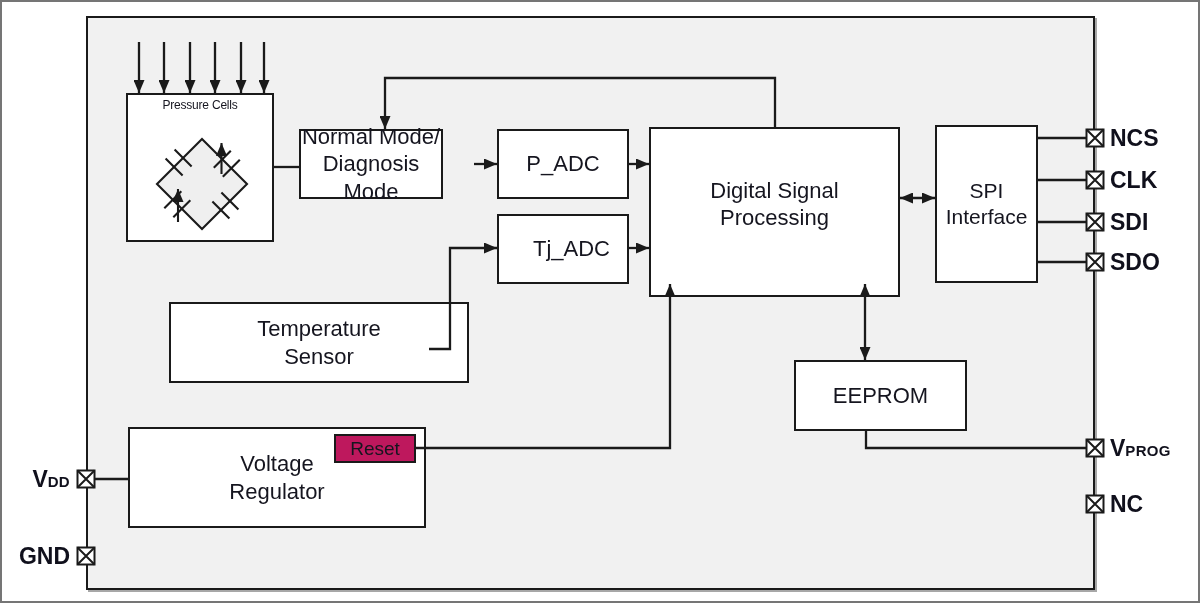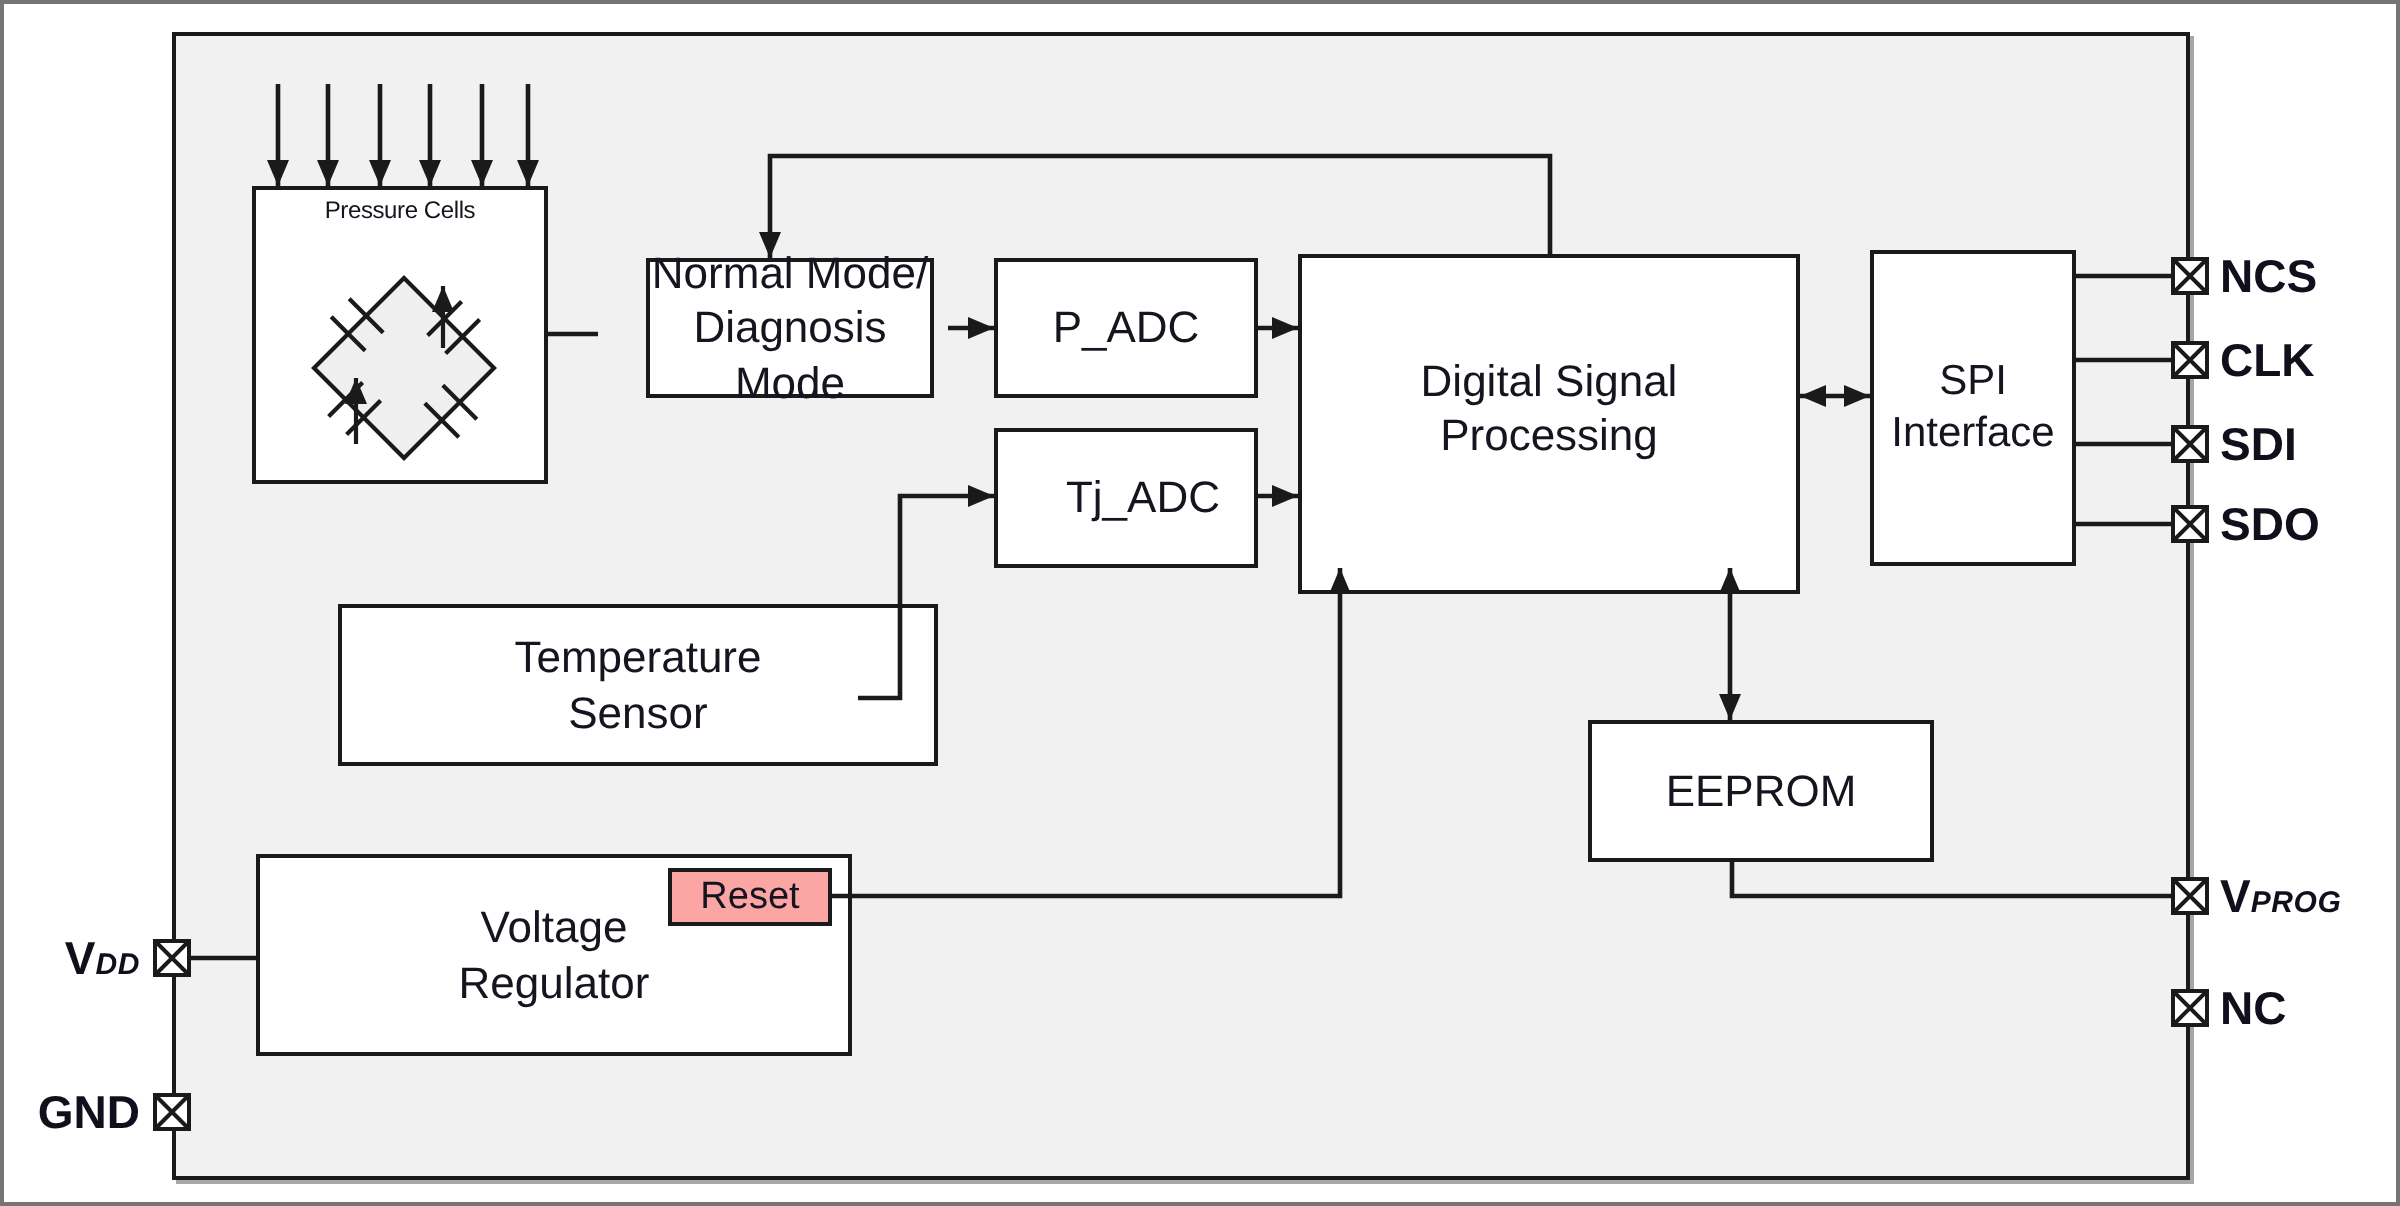--- a/index.html
+++ b/index.html
@@ -15,32 +15,32 @@
     box-shadow:2px 2px 0 rgba(60,60,60,.45);z-index:1;
   }
   .block{
     position:absolute;box-sizing:border-box;background:#ffffff;
     border:2px solid #1a1a1a;display:flex;align-items:center;justify-content:center;
     text-align:center;font-size:22px;font-weight:500;line-height:1.24;
     white-space:pre-line;z-index:2;color:#15151f;
   }
   .b-pressure{left:124px;top:91px;width:148px;height:149px;
     align-items:flex-start;padding-top:3px;font-size:12px;letter-spacing:-.2px;}
-  .b-normal{left:297px;top:127px;width:144px;height:70px;margin-left:24px;}
+  .b-normal{left:297px;top:127px;width:144px;height:70px;}
   .b-padc{left:495px;top:127px;width:132px;height:70px;}
   .b-tjadc{left:495px;top:212px;width:132px;height:70px;padding-left:17px;}
   .b-dsp{left:647px;top:125px;width:251px;height:170px;padding-bottom:16px;}
   .b-spi{left:933px;top:123px;width:103px;height:158px;font-size:21px;}
   .b-temp{left:127px;top:300px;width:300px;height:81px;margin-left:40px;}
   .b-vreg{left:126px;top:425px;width:298px;height:101px;}
-  .b-reset{left:332px;top:432px;width:82px;height:29px;font-size:19px;background:#fca5a5;z-index:4;}
+  .b-reset{left:332px;top:432px;width:82px;height:29px;font-size:19px;background:#be185d;z-index:4;}
   .b-eeprom{left:792px;top:358px;width:173px;height:71px;}
   svg.wires{position:absolute;left:0;top:0;width:1200px;height:603px;z-index:3;pointer-events:none;}
   .pin-label{position:absolute;height:28px;line-height:28px;font-size:23px;font-weight:600;z-index:4;color:#10101c;}
-  .pin-label .sub{font-size:15px;font-weight:600;letter-spacing:.3px;font-style:italic;}
+  .pin-label .sub{font-size:15px;font-weight:600;letter-spacing:.3px;}
   .pl-right{left:1108px;}
   .pl-left{left:0;width:68px;text-align:right;}
 </style>
 </head>
 <body>
 
 <div class="frame">
 
   <div class="chip"></div>
 

